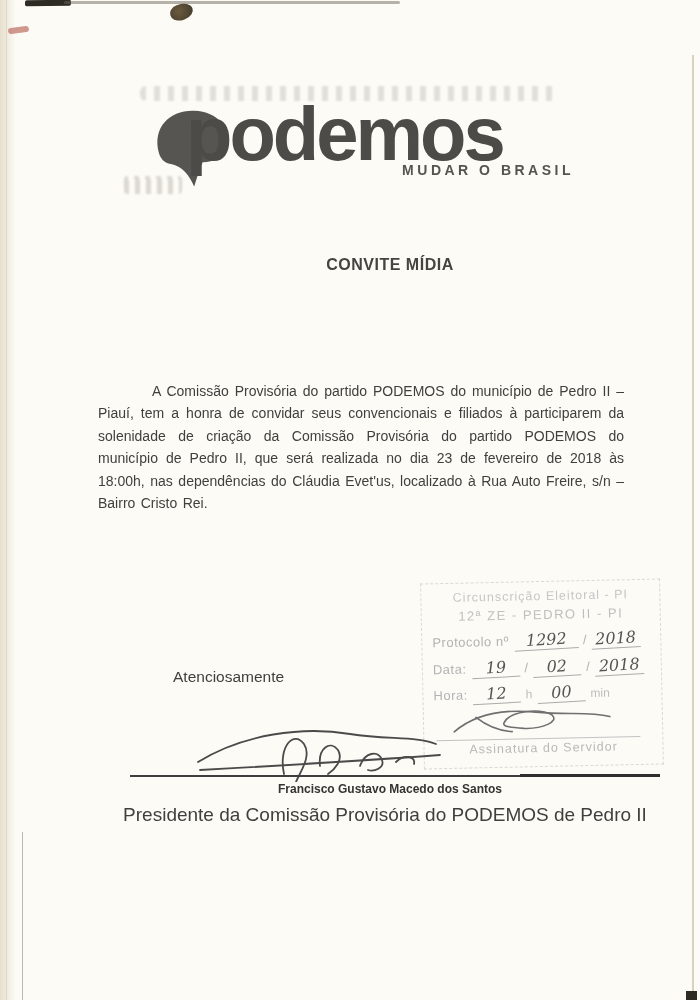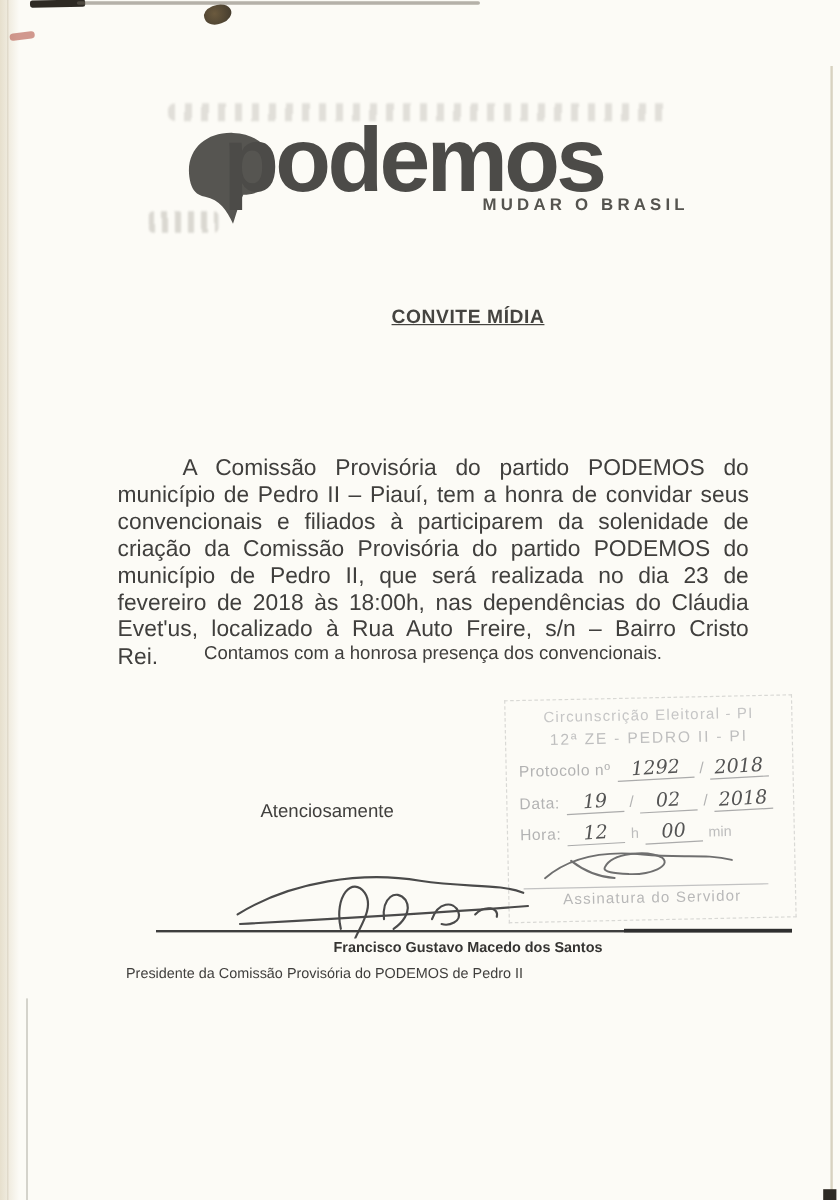--- a/index.html
+++ b/index.html
@@ -30,26 +30,26 @@
     filter:blur(1px);border-radius:4px;}
   
   .logo{position:absolute;left:130px;top:90px;width:460px;height:110px;}
   .leaf{position:absolute;left:16px;top:10px;width:86px;height:92px;}
   .brand{position:absolute;left:56px;top:6px;font-size:76px;line-height:1;font-weight:bold;
     letter-spacing:-3px;color:#4c4b48;}
   .tagline{position:absolute;right:16px;top:72px;font-size:14px;font-weight:bold;
     letter-spacing:3.5px;color:#55544f;}
   
   .title{position:absolute;left:80px;top:256px;width:620px;text-align:center;
-    font-size:16px;font-weight:bold;letter-spacing:.5px;color:#454440;text-decoration:underline;}
+    font-size:16px;font-weight:bold;letter-spacing:.5px;color:#454440;}
   .body-par{position:absolute;left:98px;top:380px;width:526px;margin:0;
-    font-size:19px;line-height:22.4px;text-align:justify;text-indent:54px;color:#403f3d;word-spacing:1.5px;}
+    font-size:14px;line-height:22.4px;text-align:justify;text-indent:54px;color:#403f3d;word-spacing:1.5px;}
   .closing{position:absolute;left:98px;top:536px;width:526px;margin:0;
     font-size:15.5px;text-indent:72px;color:#403f3d;}
-  .salutation{position:absolute;left:173px;top:668px;font-size:15.5px;color:#403f3d;margin-left:44px;}
+  .salutation{position:absolute;left:173px;top:668px;font-size:15.5px;color:#403f3d;}
   
   .stamp{position:absolute;left:422px;top:581px;width:238px;height:184px;
     transform:rotate(-1.2deg);border:1px dashed rgba(140,140,140,.30);}
   .stamp .l1{position:absolute;left:0;top:7px;width:100%;text-align:center;
     font-size:12.5px;color:#c6c6c6;letter-spacing:1px;}
   .stamp .l2{position:absolute;left:0;top:25px;width:100%;text-align:center;
     font-size:13px;color:#bfbfbf;letter-spacing:1.5px;}
   .srow{position:absolute;left:10px;display:flex;align-items:baseline;gap:5px;white-space:nowrap;}
   .srow.protocol{top:48px;}
   .srow.date{top:75px;}
@@ -64,22 +64,22 @@
   .stamp-sig{position:absolute;left:22px;top:118px;width:176px;height:40px;}
   .servant-line{position:absolute;left:12px;top:156px;width:204px;height:1px;background:#c2c2c2;}
   .servant-label{position:absolute;left:0;top:159px;width:100%;text-align:center;
     font-size:12.5px;color:#b8b8b8;letter-spacing:1px;}
   
   .main-sig{position:absolute;left:188px;top:722px;width:262px;height:60px;}
   .sig-line{position:absolute;left:130px;top:775px;width:530px;height:2px;background:#3e3e3e;}
   .sig-line-thick{position:absolute;left:520px;top:774px;width:140px;height:3px;background:#2f2f2f;}
   .signer-name{position:absolute;left:120px;top:782px;width:540px;text-align:center;
     font-size:12px;font-weight:bold;color:#353432;}
-  .signer-title{position:absolute;left:105px;top:804px;width:560px;text-align:left;
-    font-size:12px;color:#403f3d;}
+  .signer-title{position:absolute;left:105px;top:804px;width:560px;text-align:center;
+    font-size:19px;color:#403f3d;}
 </style>
 </head>
 <body>
 
 <div class="page">
 
   <div class="edge-tint-left"></div>
   <div class="faint-line-left"></div>
   <div class="fold-line-left"></div>
   <div class="edge-line-right"></div>
@@ -96,21 +96,20 @@
       <path d="M 15 58 C 7 28 28 8 56 9 C 84 10 99 30 95 50 C 92 63 78 69 66 69 C 61 79 59 89 56 97 C 50 84 43 74 29 71 C 20 69 17 64 15 58 Z" fill="#565551"></path>
     </svg>
     <div class="brand">podemos</div>
     <div class="tagline">MUDAR O BRASIL</div>
   </div>
 
   <div class="title">CONVITE MÍDIA</div>
 
   <p class="body-par">A Comissão Provisória do partido PODEMOS do município de Pedro II – Piauí, tem a honra de convidar seus convencionais e filiados à participarem da solenidade de criação da Comissão Provisória do partido PODEMOS do município de Pedro II, que será realizada no dia 23 de fevereiro de 2018 às 18:00h, nas dependências do Cláudia Evet'us, localizado à Rua Auto Freire, s/n – Bairro Cristo Rei.</p>
 
-  <p class="closing">Contamos com a honrosa presença dos convencionais.</p>
 
   <div class="salutation">Atenciosamente</div>
 
   <div class="stamp">
     <div class="l1">Circunscrição Eleitoral - PI</div>
     <div class="l2">12ª ZE - PEDRO II - PI</div>
 
     <div class="srow protocol">
       <span class="s-label">Protocolo nº</span>
       <span class="slot wide">1292</span>

